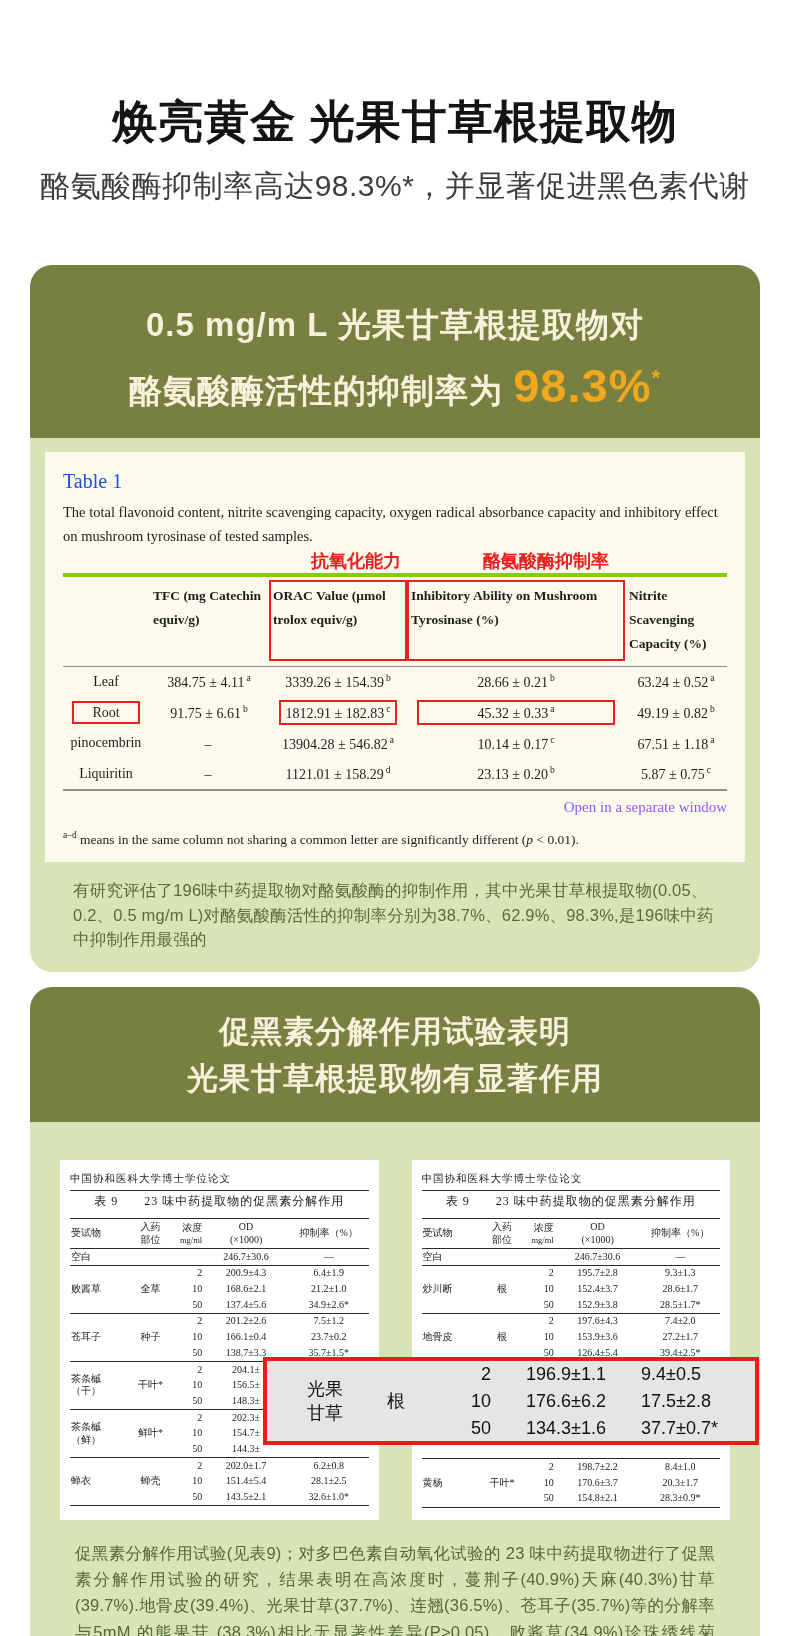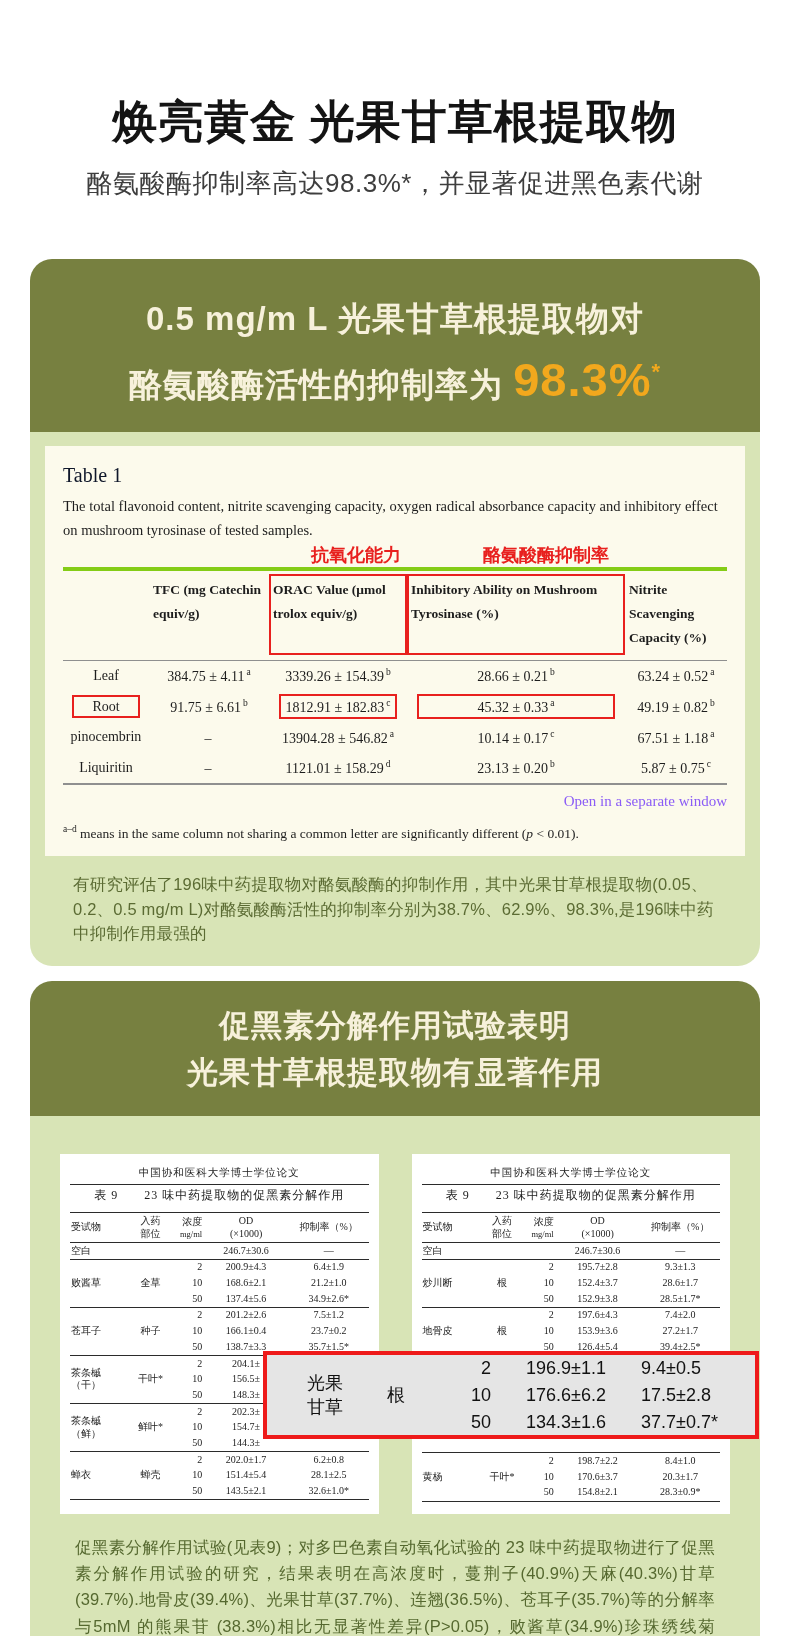--- a/index.html
+++ b/index.html
@@ -9,40 +9,40 @@
     font-family:"Liberation Sans", sans-serif;
     -webkit-font-smoothing:antialiased;
   }
   
   .main-title {
     margin:92px 0 0; text-align:center;
     font-size:45px; font-weight:bold; color:#141414; letter-spacing:1px;
   }
   .subtitle {
     margin-top:14px; text-align:center;
-    font-size:26px; color:#3e3e3e; letter-spacing:0.5px;
+    font-size:30px; color:#3e3e3e; letter-spacing:0.5px;
   }
   
   .card { margin:0 30px; border-radius:22px; overflow:hidden; }
   .card1 { margin-top:58px; }
   .card-header {
     background:#778040; color:#F7F1DB; text-align:center;
     padding:26px 10px 24px; font-weight:bold;
   }
   .card1 .hl1 { font-size:33px; letter-spacing:1px;margin-top:12px; }
   .card1 .hl2 { font-size:33px; margin-top:10px; letter-spacing:1px; }
   .gold { color:#F2A81D; font-size:47px; }
   .gold sup { font-size:22px; }
   .card-body { background:#D8E4B6; padding:14px 15px 0; }
   
   .paper {
     background:#FCFAEC; padding:18px 18px 14px;
     font-family:"Liberation Serif", serif; color:#1d1d1d; position:relative;
   }
-  .paper-label { color:#0f172a; font-size:20px; }
+  .paper-label { color:#1d4ed8; font-size:20px; }
   .paper-caption { margin-top:8px; font-size:14.5px; line-height:1.65; color:#1d1d1d; }
   .annotations { position:relative; height:24px; }
   .ann {
     position:absolute; bottom:0; color:#E8201E; font-weight:bold;
     font-family:"Liberation Sans", sans-serif; font-size:18px;
   }
   .ann1 { left:248px; }
   .ann2 { left:420px; }
   table.t1 { width:100%; border-collapse:collapse; table-layout:fixed; }
   .t1 thead { border-top:4px solid #84cc16; border-bottom:1px solid #8f8f8f; }
@@ -74,21 +74,21 @@
   
   .card2 { margin-top:15px; }
   .card2 .card-header { padding:22px 10px 20px; }
   .card2 .hl { font-size:31px; line-height:1.5; letter-spacing:1px; }
   .scans { position:relative; display:flex; gap:33px; padding:24px 15px 0; }
   .scan-panel {
     background:#ffffff; width:333px; box-sizing:border-box;
     padding:12px 10px 12px; font-family:"Liberation Serif", serif; color:#1c1c1c;
   }
   .scan-doc-title {
-    text-align:center; font-size:10.5px; padding-bottom:4px;
+    font-size:10.5px; padding-bottom:4px;
     border-bottom:1.5px solid #2b2b2b; letter-spacing:1px;
   }
   .scan-table-title { text-align:center; font-size:12px; margin:2px 0 8px; letter-spacing:1px; }
   table.scan { width:100%; border-collapse:collapse; font-size:10px; line-height:1.25; }
   .scan thead { border-top:1.2px solid #2b2b2b; border-bottom:1.2px solid #2b2b2b;font-family:Liberation Serif, serif; }
   .scan tbody { border-bottom:1.2px solid #2b2b2b; }
   .scan th { font-weight:normal; padding:2px 1px; font-size:10px; vertical-align:middle; }
   .scan th .sm { font-size:8.5px; }
   .scan td { padding:1.6px 1px; }
   .scan .cn { text-align:left; width:52px; }

